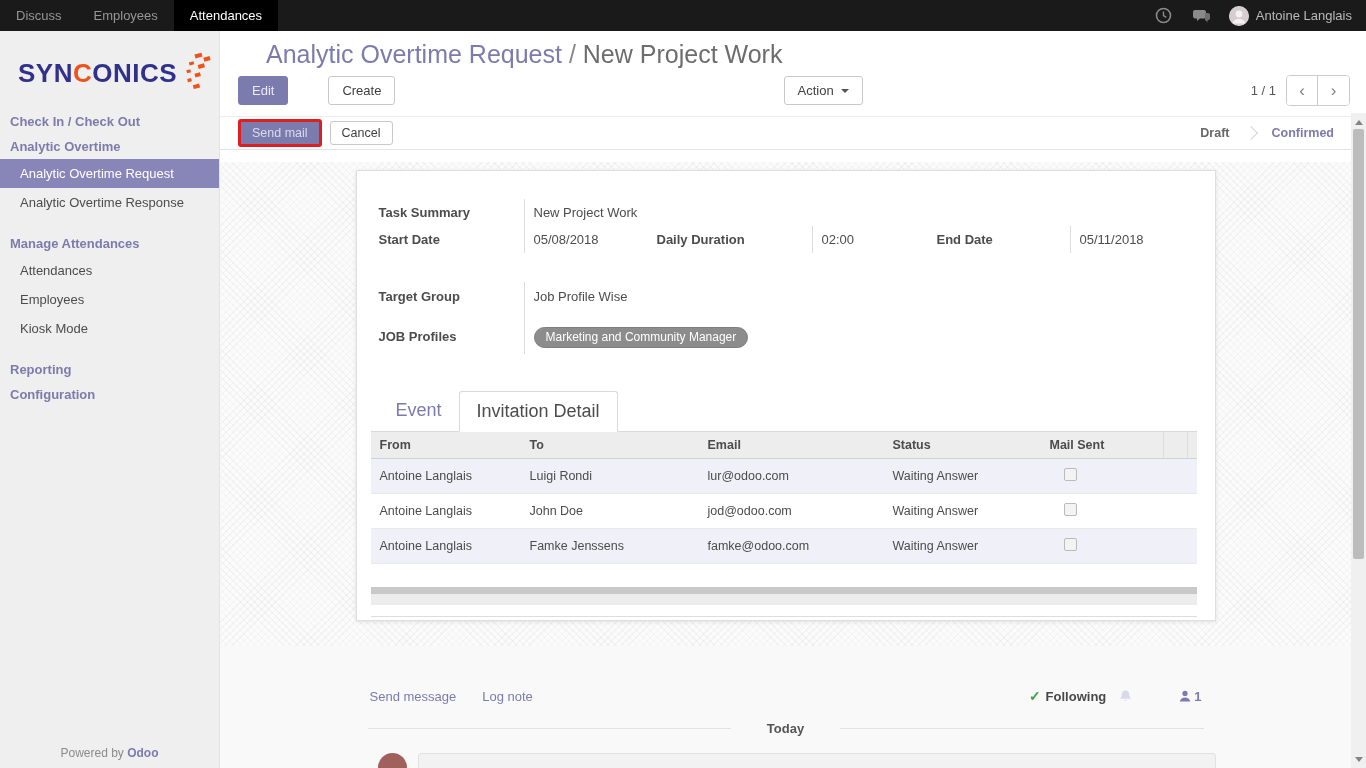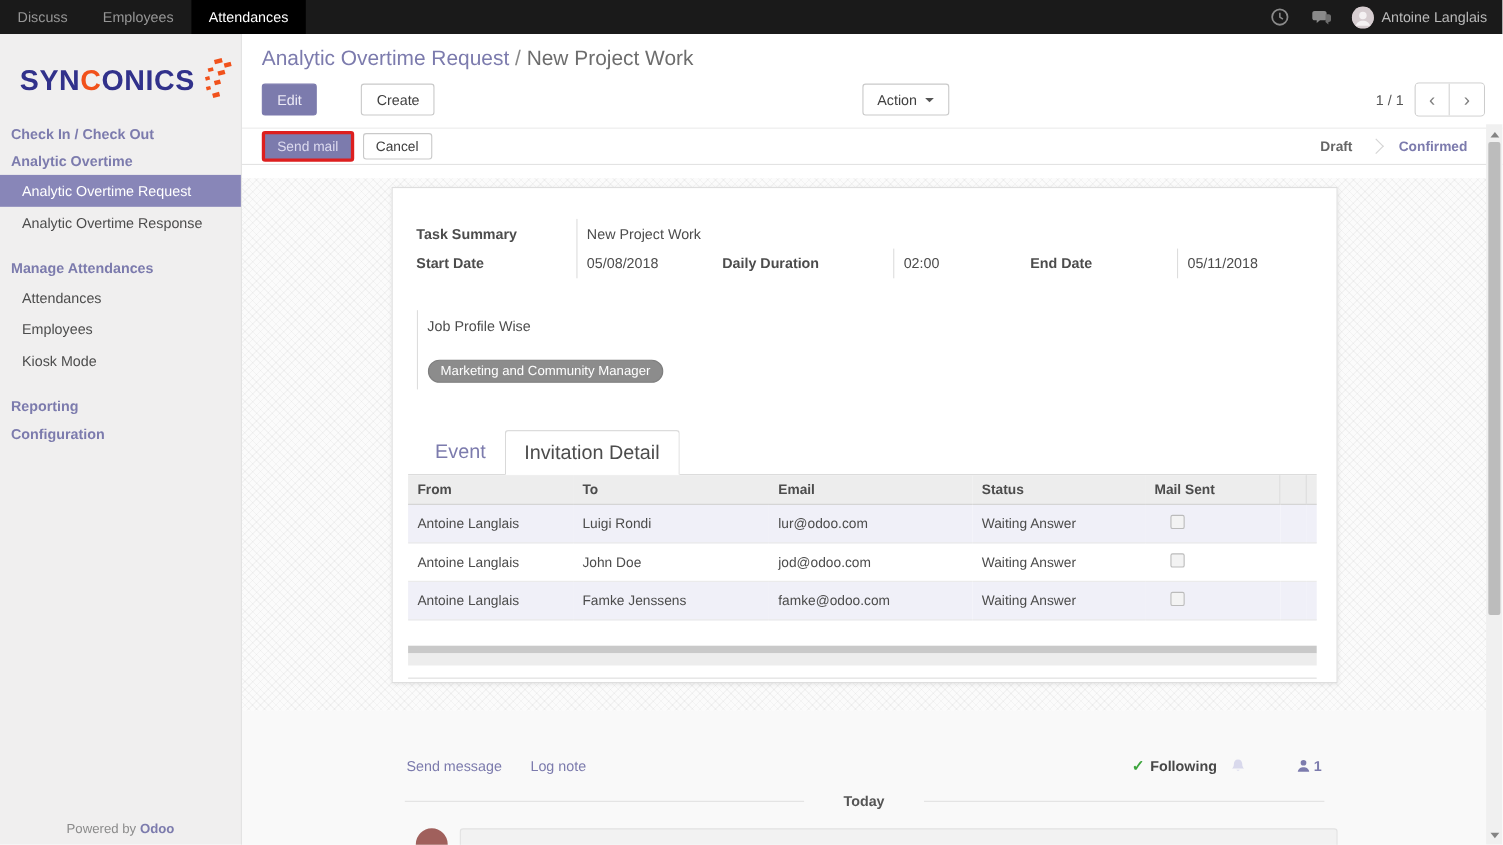--- a/index.html
+++ b/index.html
@@ -26,21 +26,21 @@
   .logo .word .oc { color:#f1511b; }
   .sb-heading { color:#7c7bad; font-weight:bold; padding:4px 10px; line-height:17px; cursor:pointer; }
   .sb-heading.mt { margin-top:14px; }
   .sb-item { padding:7px 10px 7px 20px; color:#4c4c4c; cursor:pointer; line-height:15px; }
   .sb-item.selected { background:#8886b8; color:#fff; }
   .powered { position:absolute; bottom:8px; width:100%; text-align:center; color:#8b8b8b; font-size:12px; }
   .powered b { color:#7c7bad; cursor:pointer; }
 
   
   .cpanel { background:#fff; padding:12px 0 10px 18px; }
-  .breadcrumb { font-size:19px; line-height:22px; color:#888; }
+  .breadcrumb { font-size:25px; line-height:22px; color:#888;margin-left:28px; }
   .breadcrumb .link { color:#7c7bad; cursor:pointer; }
   .breadcrumb .cur { color:#6d6d6d; }
   .cp-row { display:flex; align-items:center; margin-top:10px; padding-right:16px;gap:33px; }
   .btn { display:inline-flex; align-items:center; justify-content:center; height:29px; padding:0 13px;
          border:1px solid #c9c9c9; border-radius:3px; background:#fff; color:#404040; font-size:13px; cursor:pointer; }
   .btn.primary { background:#7c7bad; border-color:#7c7bad; color:#eceaf6; }
   .btn + .btn { margin-left:7px; }
   .action-wrap { flex:1; display:flex; justify-content:center; }
   .caret { display:inline-block; width:0; height:0; border-left:4px solid transparent; border-right:4px solid transparent;
            border-top:4px solid #555; margin-left:7px; }
@@ -261,20 +261,24 @@
                   <div class="w-lab2">Daily Duration</div>
                   <div class="fval w-val2">02:00</div>
                   <div class="w-lab3">End Date</div>
                   <div class="fval w-val3">05/11/2018</div>
                 </div>
               </div>
             </div>
             <div class="gap28"></div>
 
             <div class="fgroup">
+              <div class="flabels">
+                <div class="flabel" style="height:38px; line-height:30px;">Target Group</div>
+                <div class="flabel" style="height:34px; line-height:34px;">JOB Profiles</div>
+              </div>
               <div class="fvalues">
                 <div class="frow" style="height:38px; line-height:30px;">
                   <div class="fval">Job Profile Wise</div>
                 </div>
                 <div class="tagrow">
                   <span style="width:9px;"></span>
                   <span class="tag">Marketing and Community Manager</span>
                 </div>
               </div>
             </div>

